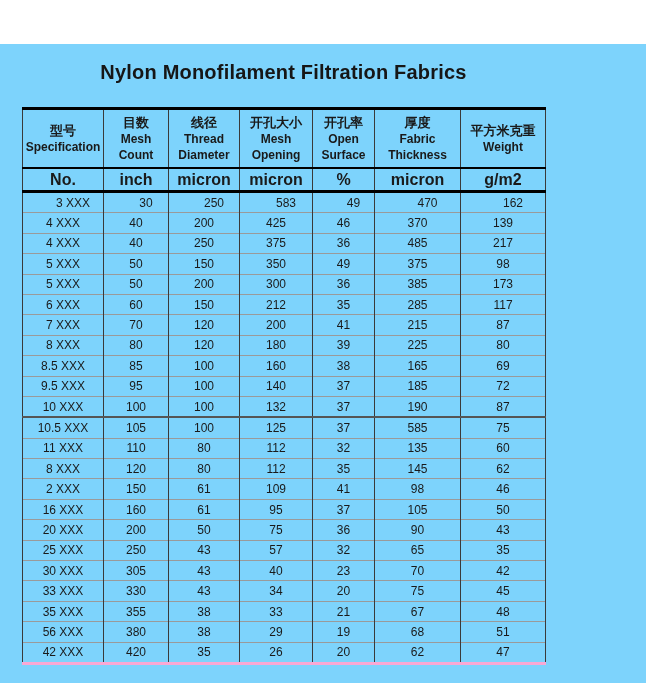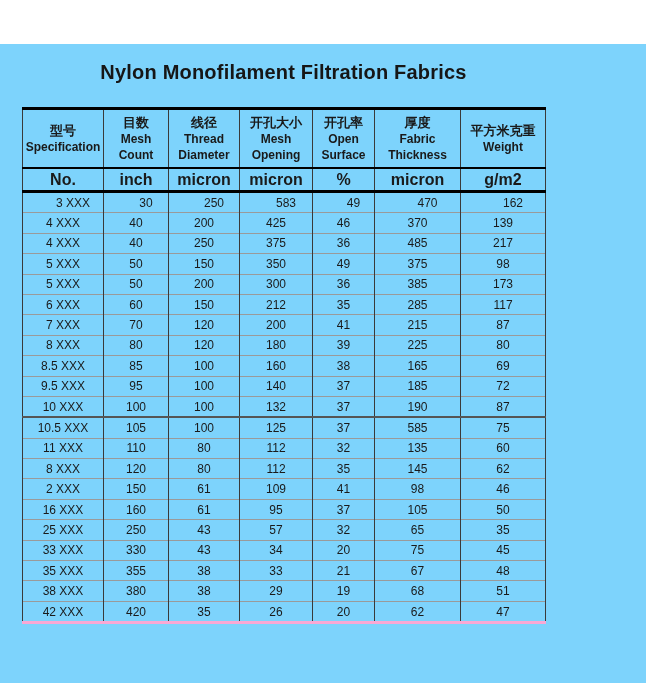--- a/index.html
+++ b/index.html
@@ -278,48 +278,66 @@
         <tr>
           <td>16 XXX</td>
           <td>160</td>
           <td>61</td>
           <td>95</td>
           <td>37</td>
           <td>105</td>
           <td>50</td>
         </tr>
         <tr>
+          <td>20 XXX</td>
+          <td>200</td>
+          <td>50</td>
+          <td>75</td>
+          <td>36</td>
+          <td>90</td>
+          <td>43</td>
+        </tr>
+        <tr>
           <td>25 XXX</td>
           <td>250</td>
           <td>43</td>
           <td>57</td>
           <td>32</td>
           <td>65</td>
           <td>35</td>
         </tr>
         <tr>
+          <td>30 XXX</td>
+          <td>305</td>
+          <td>43</td>
+          <td>40</td>
+          <td>23</td>
+          <td>70</td>
+          <td>42</td>
+        </tr>
+        <tr>
           <td>33 XXX</td>
           <td>330</td>
           <td>43</td>
           <td>34</td>
           <td>20</td>
           <td>75</td>
           <td>45</td>
         </tr>
         <tr>
           <td>35 XXX</td>
           <td>355</td>
           <td>38</td>
           <td>33</td>
           <td>21</td>
           <td>67</td>
           <td>48</td>
         </tr>
         <tr>
-          <td>38 XXX</td>
+          <td>56 XXX</td>
           <td>380</td>
           <td>38</td>
           <td>29</td>
           <td>19</td>
           <td>68</td>
           <td>51</td>
         </tr>
         <tr>
           <td>42 XXX</td>
           <td>420</td>

